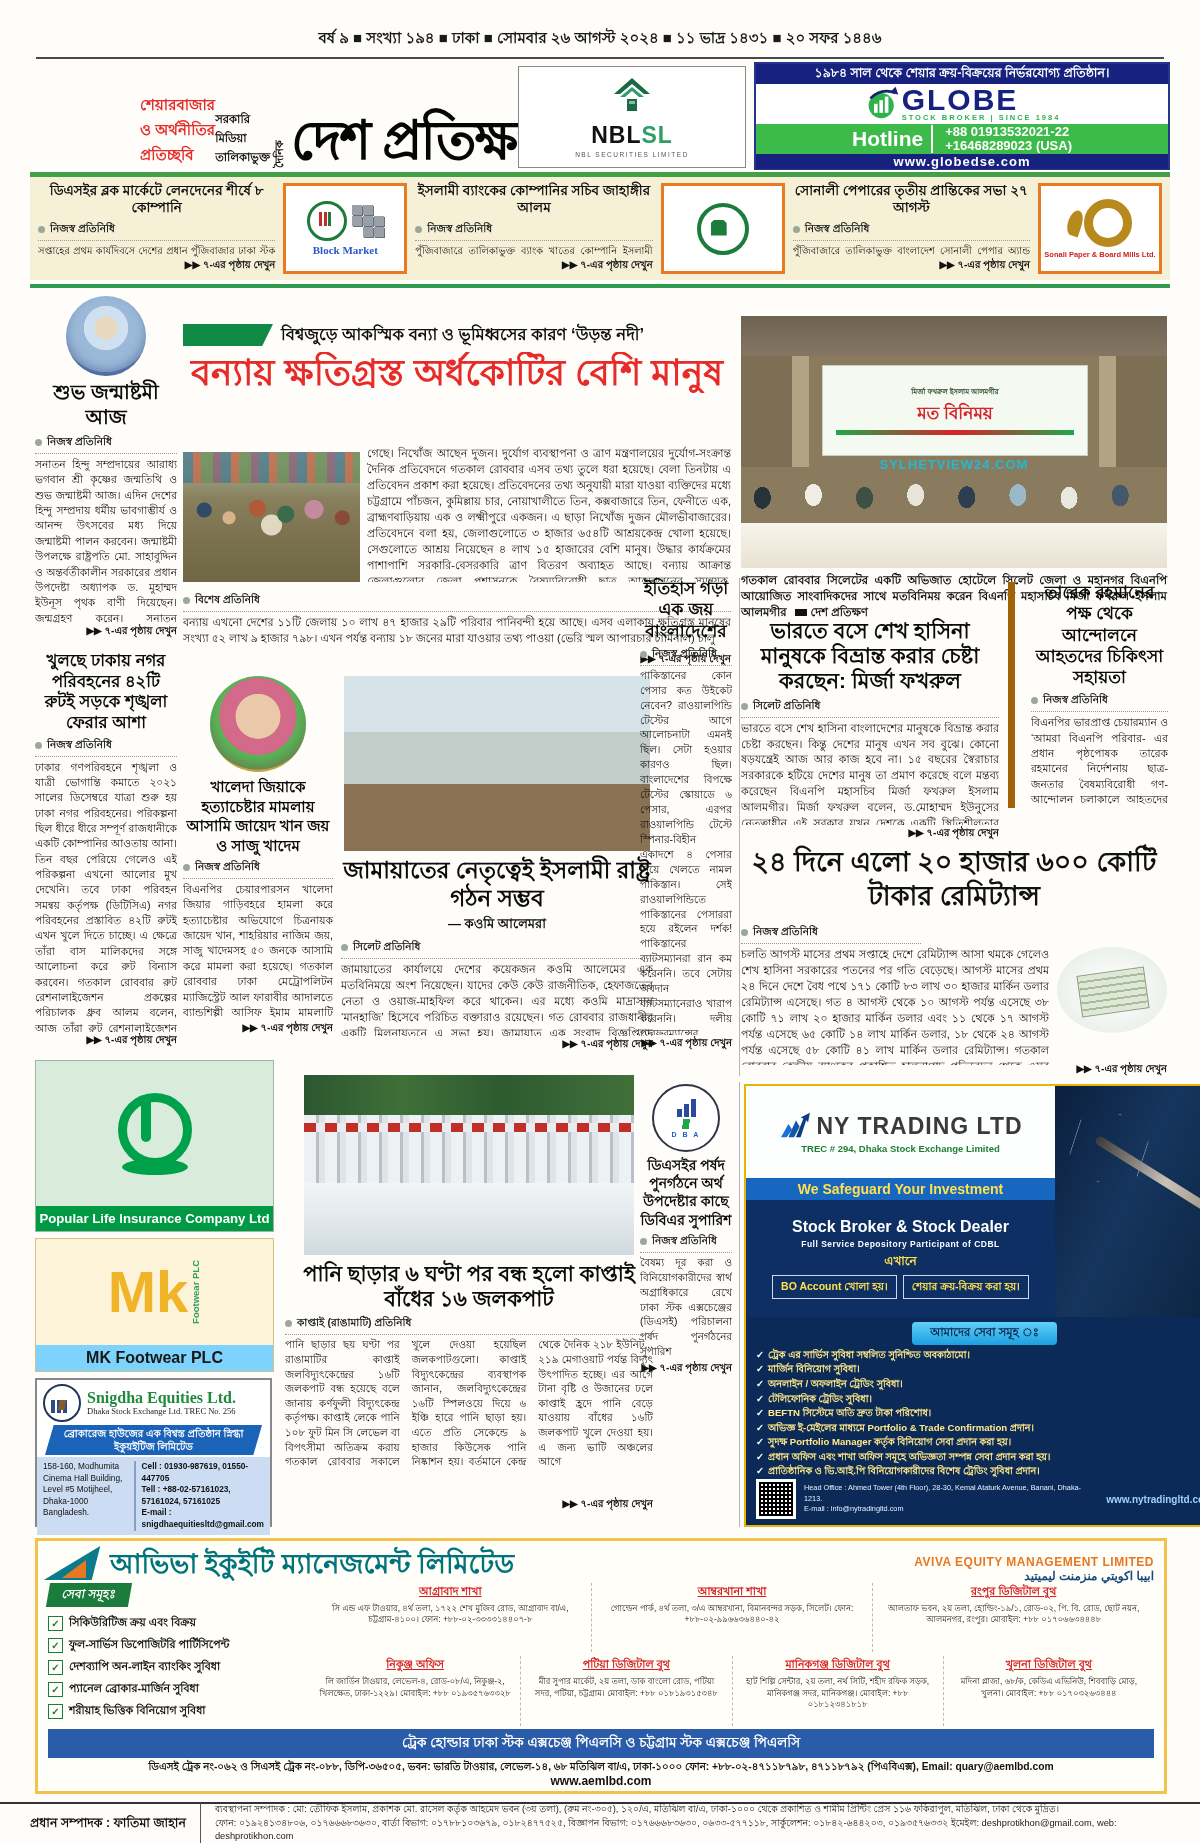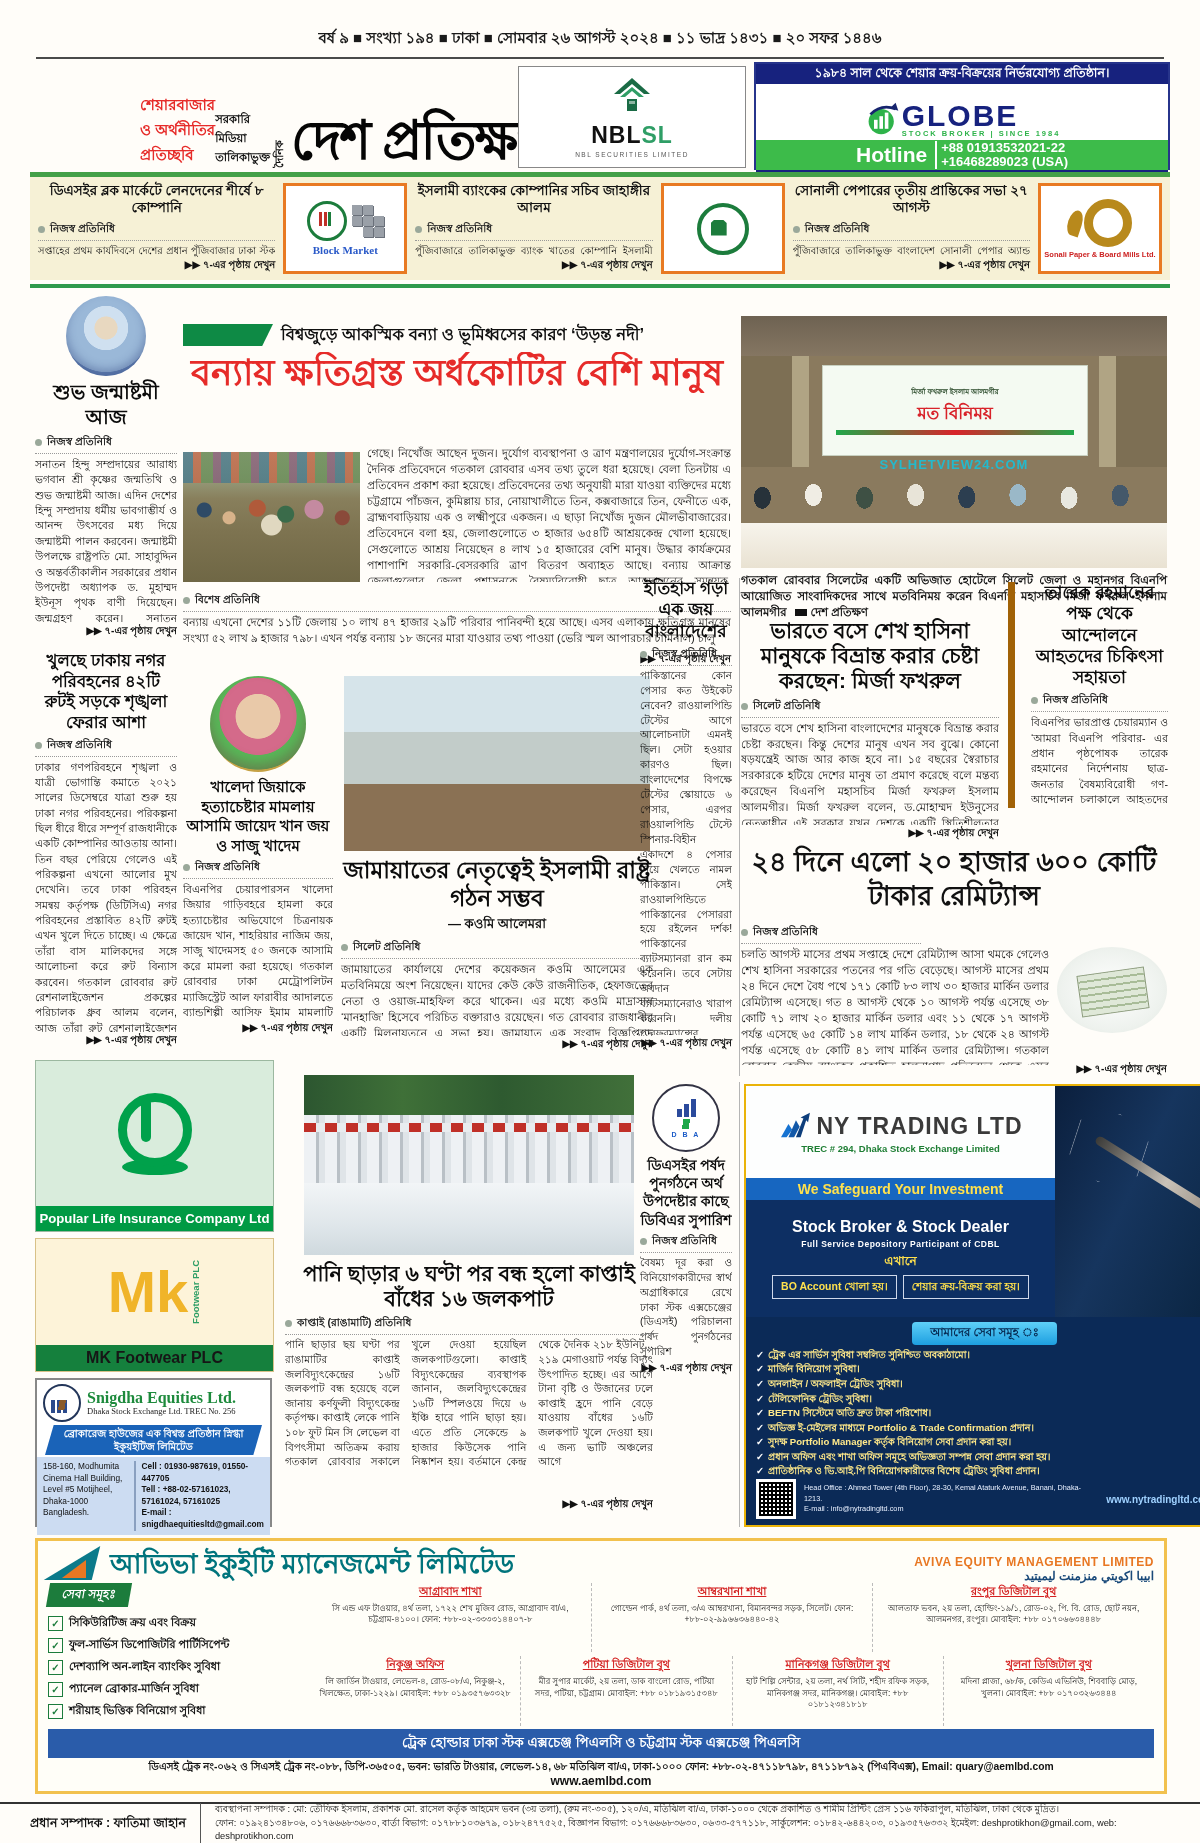--- a/index.html
+++ b/index.html
@@ -21,26 +21,26 @@
   .mast-sub{font-family:"Liberation Serif",serif;font-size:18px;margin-left:8px;color:#111;}
   
   .nblsl-box{left:518px;top:66px;width:226px;height:100px;border:1.5px solid #888;background:#fff;
              display:flex;flex-direction:column;align-items:center;justify-content:center;gap:2px;}
   .nblsl-name{font-size:23px;font-weight:800;letter-spacing:1px;}
   .nblsl-name .acc{color:#2f9e66;}
   .nblsl-cap{font-size:6.5px;letter-spacing:1.5px;color:#555;}
   
   .globe-box{left:754px;top:62px;width:412px;height:104px;border:2px solid #27348b;display:flex;flex-direction:column;background:#fff;}
   .globe-top{background:#17227e;color:#fff;font-weight:800;font-size:12.5px;text-align:center;padding:2px 6px;line-height:1.25;}
-  .globe-mid{flex:1;display:flex;align-items:center;justify-content:center;margin-top:16px;}
+  .globe-mid{flex:1;display:flex;align-items:center;justify-content:center;}
   .globe-brand{font-size:30px;font-weight:900;color:#17227e;letter-spacing:2px;line-height:.9;}
   .globe-brandsub{font-size:7.5px;font-weight:800;color:#2eb34a;letter-spacing:2px;}
   .globe-hot{background:#3dbb4a;color:#fff;display:flex;align-items:center;justify-content:center;gap:8px;padding:1px 0;}
   .hot-label{font-size:21px;font-weight:800;}
-  .hot-nums{font-size:13px;font-weight:800;line-height:1.1;border-left:2px solid #fff;padding-left:4px;}
+  .hot-nums{font-size:13px;font-weight:800;line-height:1.1;border-left:2px solid #fff;padding-left:12px;}
   .globe-web{background:#17227e;color:#fff;font-weight:800;font-size:13px;text-align:center;letter-spacing:1px;}
   
   .briefs{left:30px;top:172px;width:1140px;height:108px;background:#f6f1d6;border-top:5px solid #43a047;
           display:flex;gap:8px;padding:6px 8px;box-sizing:border-box;}
   .brief{flex:1.5;min-width:0;display:flex;flex-direction:column;}
   .brief-title{font-size:13.5px;font-weight:800;text-align:center;line-height:1.25;}
   .byline{display:flex;align-items:center;gap:5px;font-weight:700;font-size:10.5px;color:#222;
           padding:2px 0;border-bottom:1px dotted #999;margin:2px 0 3px;}
   .dot{width:7px;height:7px;border-radius:50%;background:#9aa89a;flex:none;}
   .brief-body{font-size:9.8px;line-height:1.4;text-align:justify;overflow:hidden;max-height:42px;}
@@ -194,21 +194,21 @@
   .plic-art{flex:1;display:flex;flex-direction:column;align-items:center;justify-content:center;}
   .plic-ring{width:56px;height:56px;border:9px solid #00a14b;border-radius:50%;position:relative;}
   .plic-ring:after{content:"";position:absolute;left:14px;top:-4px;width:10px;height:44px;background:#00a14b;border-radius:5px;}
   .plic-base{width:66px;height:16px;background:#00a14b;border-radius:50%;margin-top:-8px;}
   .plic-band{background:#009a44;color:#fff;font-weight:800;font-size:13.2px;text-align:center;padding:5px 2px;}
   .mk{left:35px;top:1238px;width:237px;height:132px;background:#fdf3d9;border:1px solid #d8c188;
       display:flex;flex-direction:column;}
   .mk-art{flex:1;display:flex;align-items:center;justify-content:center;gap:2px;}
   .mk-mono{font-size:58px;font-weight:900;color:#f0b429;line-height:.9;}
   .mk-vert{writing-mode:vertical-rl;transform:rotate(180deg);font-size:9.5px;font-weight:800;color:#2e9e66;}
-  .mk-band{background:#15803d;color:#161616;font-weight:800;font-size:16px;text-align:center;padding:4px 0;}
+  .mk-band{background:#7dd3fc;color:#161616;font-weight:800;font-size:16px;text-align:center;padding:4px 0;}
   .snig{left:35px;top:1378px;width:237px;height:149px;background:#fff;border:2px solid #888;
         display:flex;flex-direction:column;box-sizing:border-box;}
   .snig-head{display:flex;align-items:center;gap:6px;padding:4px 6px 1px;}
   .snig-logo{width:34px;height:34px;border-radius:50%;border:2px solid #23365a;position:relative;flex:none;overflow:hidden;}
   .snig-logo:before{content:"";position:absolute;left:6px;bottom:7px;width:16px;height:13px;
       background:repeating-linear-gradient(90deg,#2b4a8c 0 4px,transparent 4px 6px);}
   .snig-logo:after{content:"";position:absolute;left:2px;top:14px;width:30px;height:10px;
       background:linear-gradient(100deg,transparent 40%,#8a5a28 40% 60%,transparent 60%);}
   .snig-name{font-family:"Liberation Serif",serif;font-size:16px;font-weight:800;color:#1d8a3c;line-height:1;}
   .snig-trec{font-family:"Liberation Serif",serif;font-size:8.5px;color:#222;}

